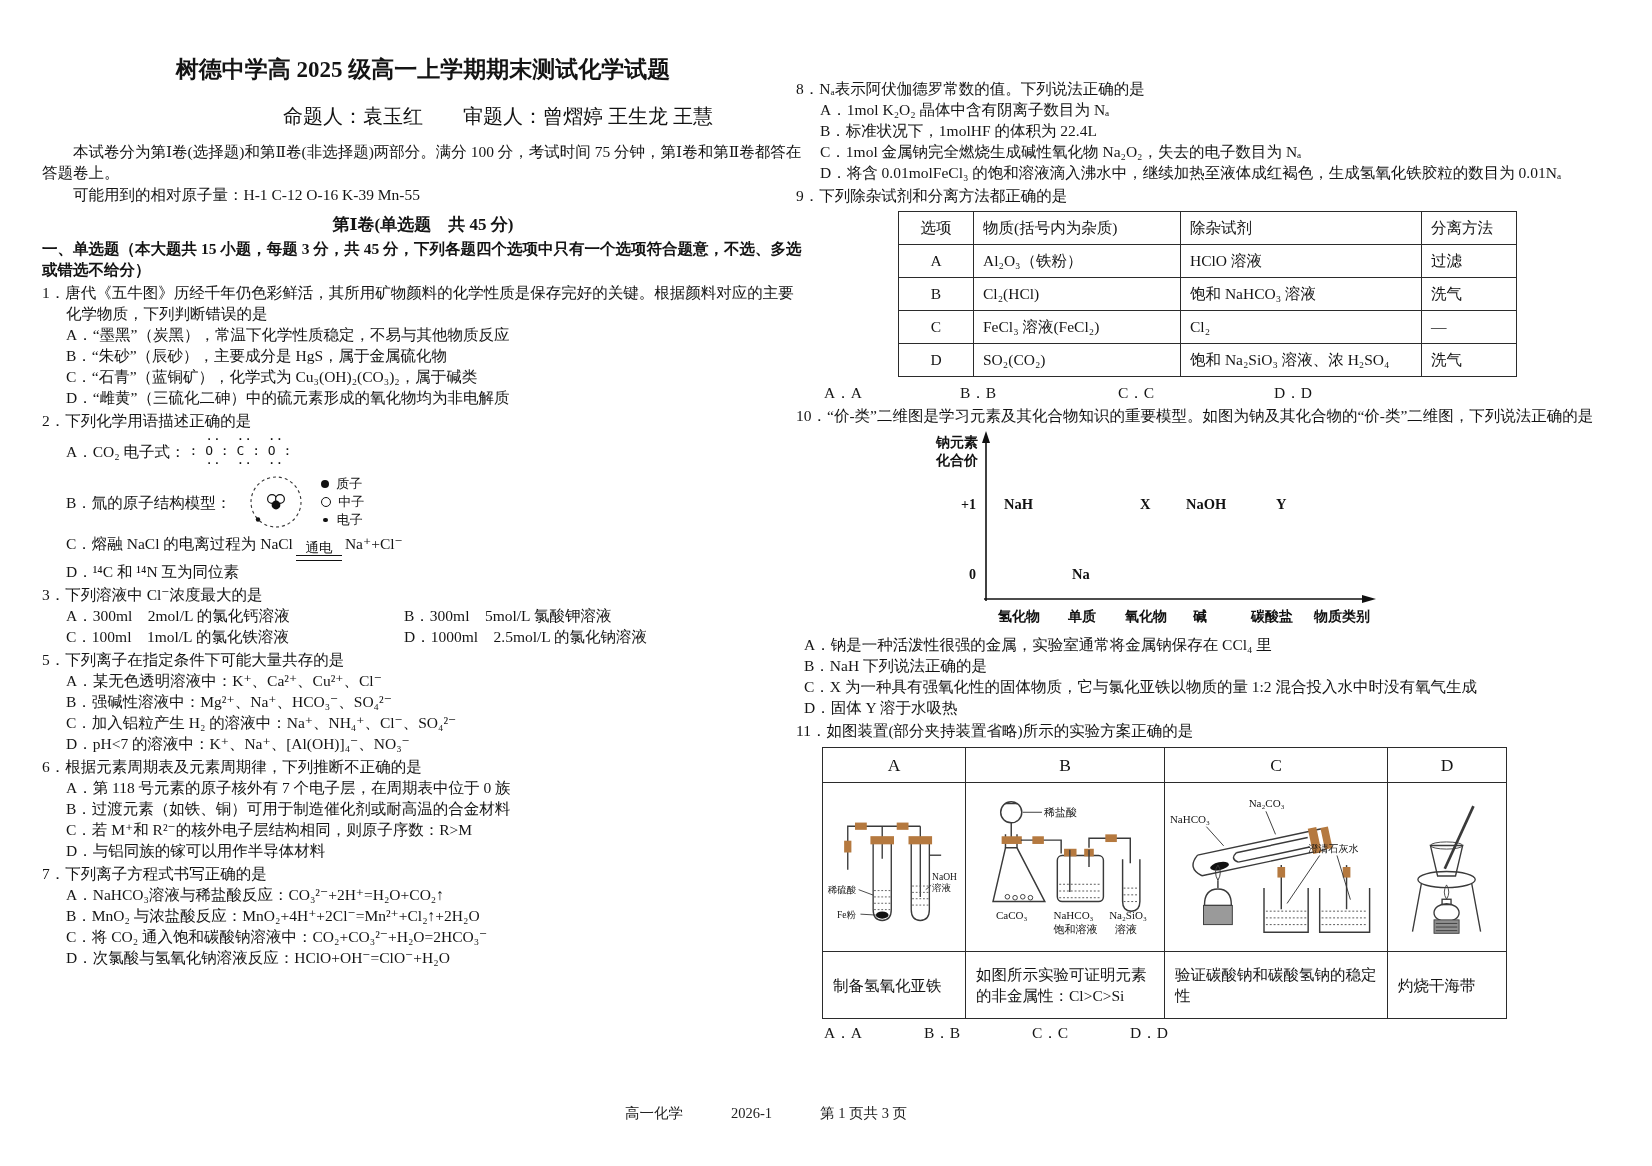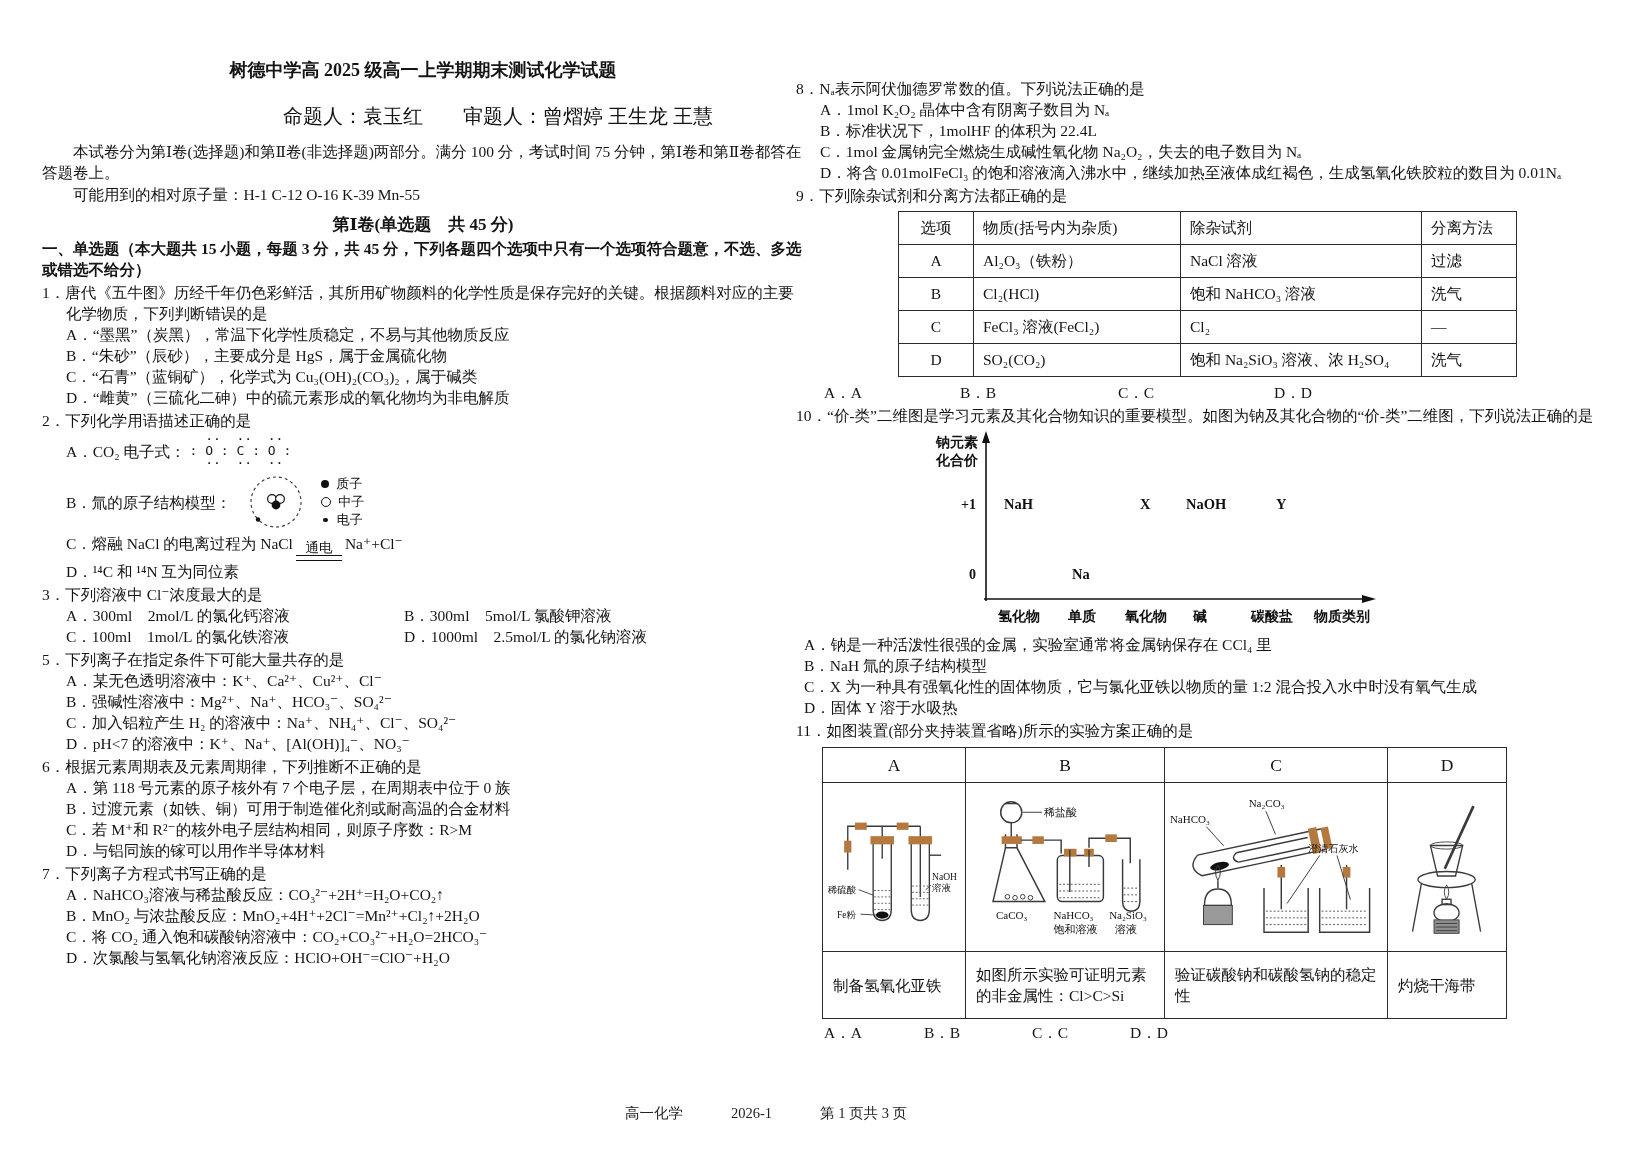--- a/index.html
+++ b/index.html
@@ -1,21 +1,21 @@
 <!DOCTYPE html>
 <html style="--accent: #b5793f;"><head>
 <meta charset="utf-8">
 <style>
   html,body{margin:0;padding:0;background:#e8e8e8;}
   .page{position:relative;width:1652px;height:1166px;background:#ffffff;overflow:hidden;
         font-family:"Liberation Serif","DejaVu Serif",serif;color:#141414;}
   .col{position:absolute;font-size:15.5px;line-height:21px;}
   .left{left:42px;top:54px;width:762px;}
   .right{left:796px;top:76px;width:812px;}
-  .title{font-size:18px;font-weight:bold;text-align:center;line-height:32px;}
+  .title{font-size:23px;font-weight:bold;text-align:center;line-height:32px;}
   .authors{font-size:20px;text-align:center;padding-left:150px;margin-top:20px;}
   .intro{margin-top:14px;text-indent:2em;}
   .intro2{text-indent:2em;margin-top:1px;}
   .sec-title{font-weight:bold;text-align:center;font-size:17px;margin-top:9px;}
   .sec-note{font-weight:bold;margin-top:3px;}
   .q{margin-top:2px;}
   .stem{padding-left:24px;text-indent:-24px;}
   .stem.n2{padding-left:30px;text-indent:-30px;}
   .opt{padding-left:46px;text-indent:-22px;}
   .optrow{display:flex;padding-left:24px;}
@@ -178,21 +178,21 @@
         <tbody>
             <tr>
           <th style="width:56px;text-align:center;">选项</th>
           <th style="width:188px;">物质(括号内为杂质)</th>
           <th style="width:222px;">除杂试剂</th>
           <th style="width:76px;">分离方法</th>
         </tr>
         <tr>
           <td class="c">A</td>
           <td>Al₂O₃（铁粉）</td>
-          <td>NaCl 溶液</td>
+          <td>HClO 溶液</td>
           <td>过滤</td>
         </tr>
         <tr>
           <td class="c">B</td>
           <td>Cl₂(HCl)</td>
           <td>饱和 NaHCO₃ 溶液</td>
           <td>洗气</td>
         </tr>
         <tr>
           <td class="c">C</td>
@@ -235,21 +235,21 @@
           <text x="352" y="80" class="ptxt">Y</text>
           <text x="95" y="192" text-anchor="middle" class="ctxt">氢化物</text>
           <text x="158" y="192" text-anchor="middle" class="ctxt">单质</text>
           <text x="222" y="192" text-anchor="middle" class="ctxt">氧化物</text>
           <text x="276" y="192" text-anchor="middle" class="ctxt">碱</text>
           <text x="348" y="192" text-anchor="middle" class="ctxt">碳酸盐</text>
           <text x="418" y="192" text-anchor="middle" class="ctxt">物质类别</text>
         </svg>
       </div>
       <div class="opt" style="padding-left:30px;">A．钠是一种活泼性很强的金属，实验室通常将金属钠保存在 CCl₄ 里</div>
-      <div class="opt" style="padding-left:30px;">B．NaH 氚的原子结构模型</div>
+      <div class="opt" style="padding-left:30px;">B．NaH 下列说法正确的是</div>
       <div class="opt" style="padding-left:30px;">C．X 为一种具有强氧化性的固体物质，它与氯化亚铁以物质的量 1:2 混合投入水中时没有氧气生成</div>
       <div class="opt" style="padding-left:30px;">D．固体 Y 溶于水吸热</div>
     </div>
 
     <div class="q">
       <div class="stem n2">11．如图装置(部分夹持装置省略)所示的实验方案正确的是</div>
       <table class="t11">
         <colgroup>
             <col style="width:142px;">
             <col style="width:198px;">

